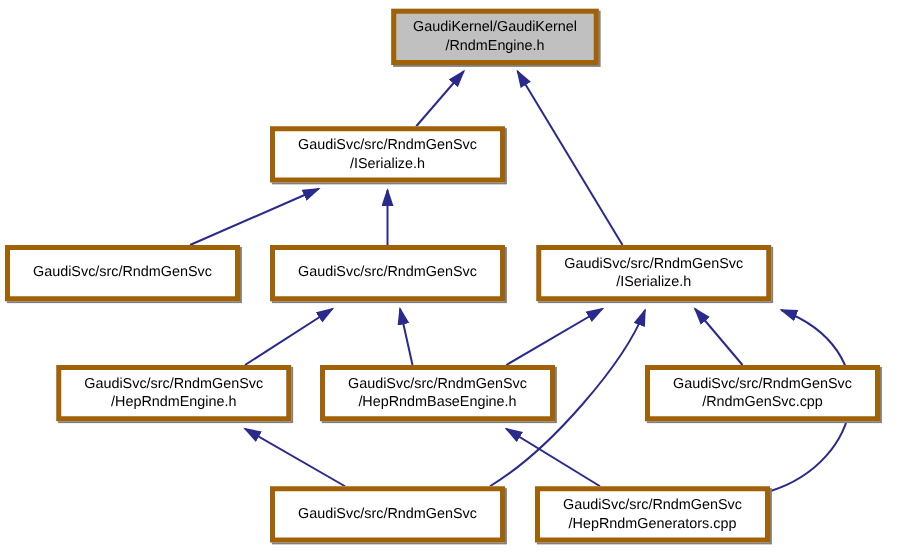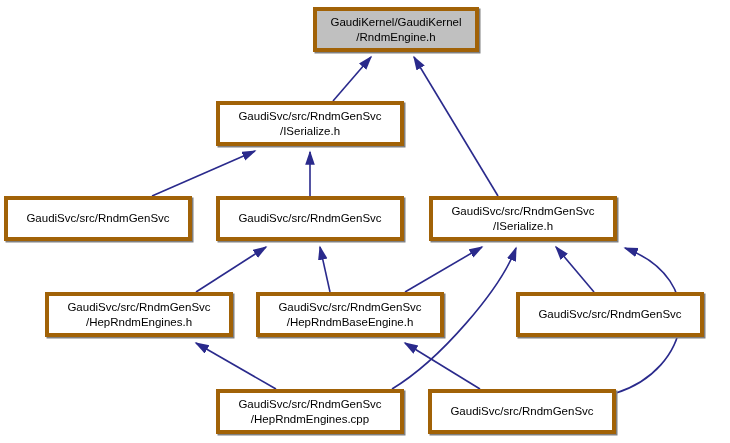--- a/index.html
+++ b/index.html
@@ -89,31 +89,32 @@
       </div>
       <div class="node" style="left: 216px; top: 196px; width: 188px; height: 45px;">
         <span class="ln">GaudiSvc/src/RndmGenSvc</span>
       </div>
       <div class="node" style="left: 429px; top: 196px; width: 188px; height: 45px;">
         <span class="ln">GaudiSvc/src/RndmGenSvc</span>
         <span class="ln">/ISerialize.h</span>
       </div>
       <div class="node" style="left: 45px; top: 292px; width: 188px; height: 45px;">
         <span class="ln">GaudiSvc/src/RndmGenSvc</span>
-        <span class="ln">/HepRndmEngines.h</span>
+        <span class="ln">/HepRndmEngine.h</span>
       </div>
       <div class="node" style="left: 256px; top: 292px; width: 188px; height: 45px;">
         <span class="ln">GaudiSvc/src/RndmGenSvc</span>
         <span class="ln">/HepRndmBaseEngine.h</span>
       </div>
       <div class="node" style="left: 516px; top: 292px; width: 188px; height: 45px;">
         <span class="ln">GaudiSvc/src/RndmGenSvc</span>
+        <span class="ln">/RndmGenSvc.cpp</span>
       </div>
       <div class="node" style="left: 216px; top: 389px; width: 188px; height: 45px;">
         <span class="ln">GaudiSvc/src/RndmGenSvc</span>
-        <span class="ln">/HepRndmEngines.cpp</span>
       </div>
       <div class="node" style="left: 428px; top: 389px; width: 188px; height: 45px;">
         <span class="ln">GaudiSvc/src/RndmGenSvc</span>
+        <span class="ln">/HepRndmGenerators.cpp</span>
       </div>
     </div>
 
 </div>
 
 </body></html>

